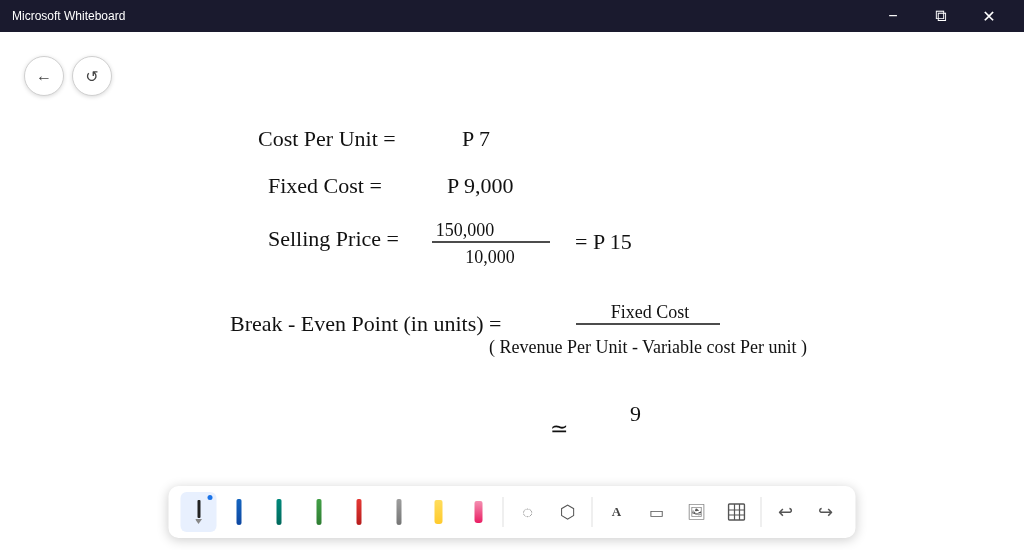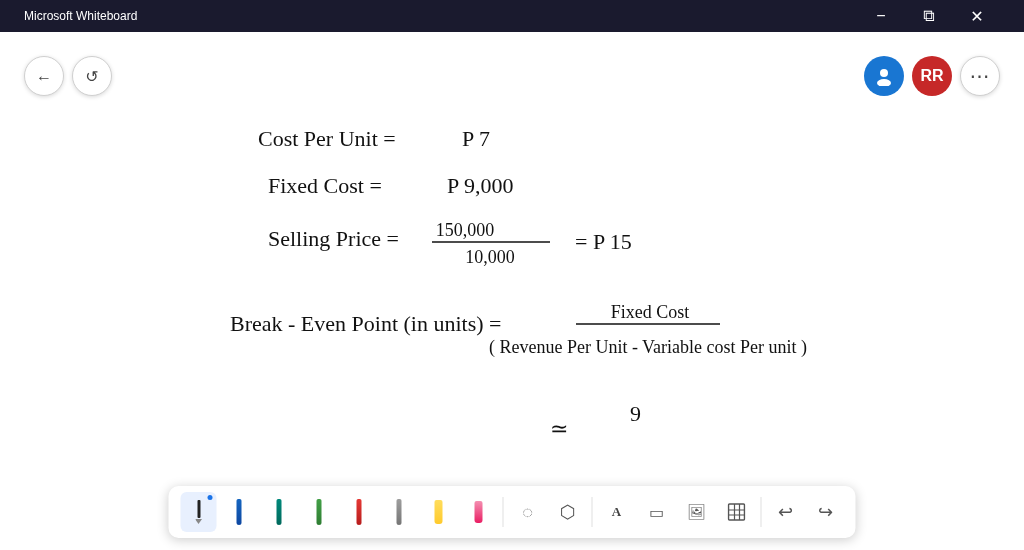--- a/index.html
+++ b/index.html
@@ -13,21 +13,21 @@
       display: flex;
       flex-direction: column;
     }
 
     
     .title-bar {
       height: 32px;
       background: #1a1a2e;
       display: flex;
       align-items: center;
-      padding: 0 24px;
+      padding: 0 12px;
       justify-content: space-between;
       flex-shrink: 0;
     }
 
     .title-bar-left {
       display: flex;
       align-items: center;
       gap: 8px;
     }
 
@@ -212,34 +212,20 @@
   </div>
 </div>
 
 <div class="whiteboard-container">
 
   <div class="nav-buttons">
     <button class="nav-btn">←</button>
     <button class="nav-btn">↺</button>
   </div>
 
-  <div class="top-right-buttons">
-    <div class="user-avatar avatar-blue">
-      <svg width="20" height="20" viewBox="0 0 20 20">
-        <circle cx="10" cy="7" r="4" fill="white"></circle>
-        <ellipse cx="10" cy="17" rx="7" ry="4" fill="white"></ellipse>
-      </svg>
-    </div>
-    <div class="user-avatar avatar-red">
-      <span>RR</span>
-    </div>
-    <div class="menu-btn">
-      <span style="font-size:20px; letter-spacing:1px;">⋯</span>
-    </div>
-  </div>
 
   <svg class="math-svg" viewBox="0 0 1024 490" xmlns="http://www.w3.org/2000/svg">
     <defs>
       <style>
         .hw {
           font-family: 'Segoe Script', 'Brush Script MT', cursive;
           font-size: 22px;
           fill: #111;
         }
         .hw-sm {

